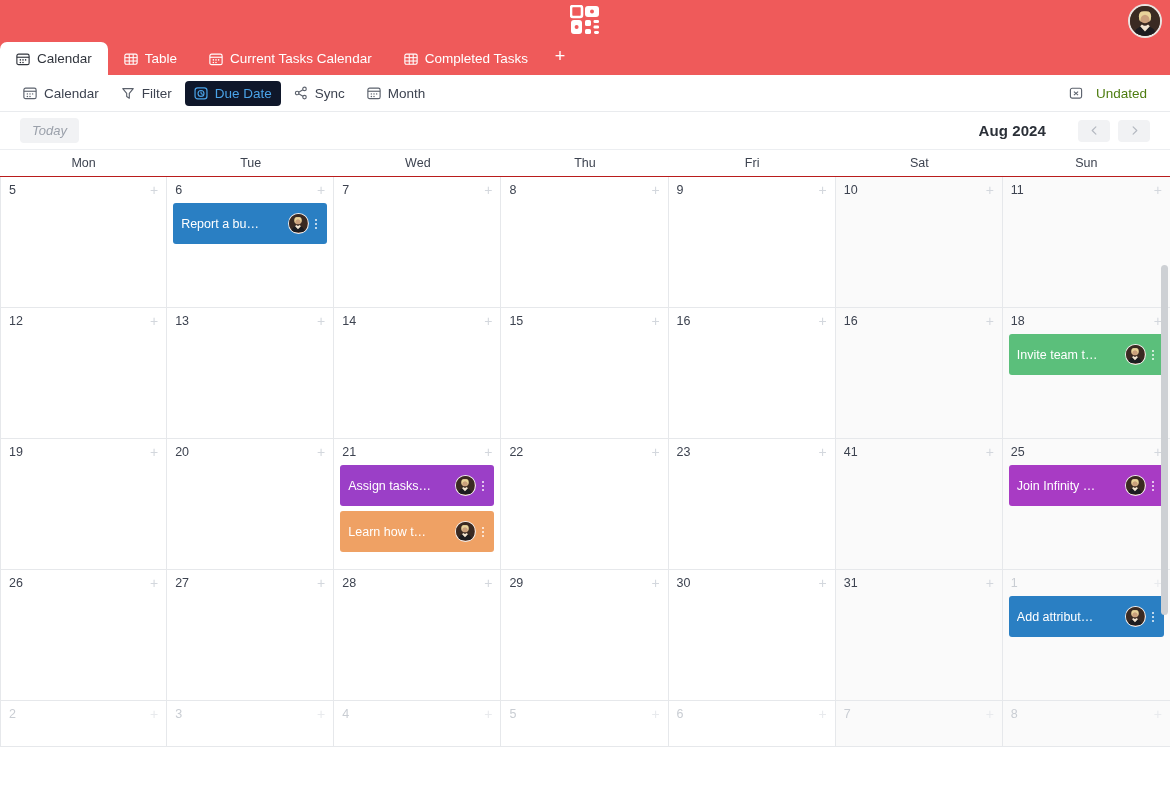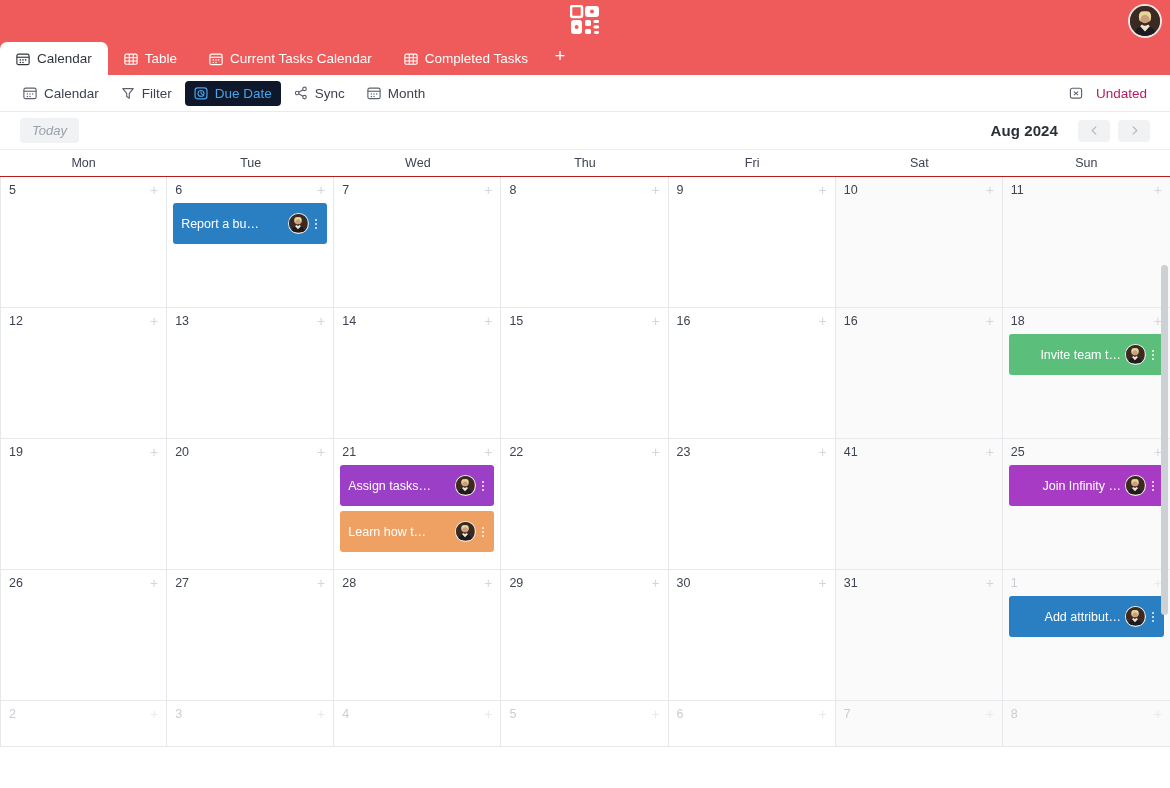--- a/index.html
+++ b/index.html
@@ -87,21 +87,21 @@
     border-radius: 4px;
     cursor: pointer;
   }
   .tb-item.active {
     background: #0f172a;
     color: #4aa3e8;
   }
   .tb-spacer { flex: 1; }
   .tb-right {
     display: flex; align-items: center; gap: 13px;
-    font-size: 13.5px; color: #be185d;
+    font-size: 13.5px; color: #4d7c0f;
     padding: 5px 9px; border-radius: 4px; cursor: pointer;
   }
 
   
   .datenav {
     position: relative;
     height: 38px;
     display: flex;
     align-items: center;
     padding: 0 20px;
@@ -113,21 +113,21 @@
     font-size: 13px;
     padding: 5px 12px;
     border-radius: 4px;
     border: none;
     cursor: pointer;
     font-family: inherit;
     font-style: italic;
   }
   .month-label {
     position: absolute;
-    right: 112px;
+    right: 124px;
     font-size: 15px;
     font-weight: bold;
     color: #2b3038;
     letter-spacing: 0.1px;
   }
   .navbtns {
     position: absolute;
     right: 20px;
     display: flex;
     gap: 8px;
@@ -170,21 +170,21 @@
     border-bottom: 1px solid #e6e8eb;
   }
   .weekrow.partial { height: 46px; }
   .daycell {
     position: relative;
     border-right: 1px solid #e6e8eb;
     padding: 0 6px;
     overflow: hidden;
   }
   .daycell:last-child { border-right: none; }
-  .daycell.weekend { background: #fafafa; text-align: right; }
+  .daycell.weekend { background: #fafafa; }
   .daycell:first-child { border-left: 1px solid #e6e8eb; }
   .dayhead {
     display: flex;
     align-items: center;
     justify-content: space-between;
     height: 26px;
     padding: 0 2px;
   }
   .daynum {
     font-size: 12.5px;

